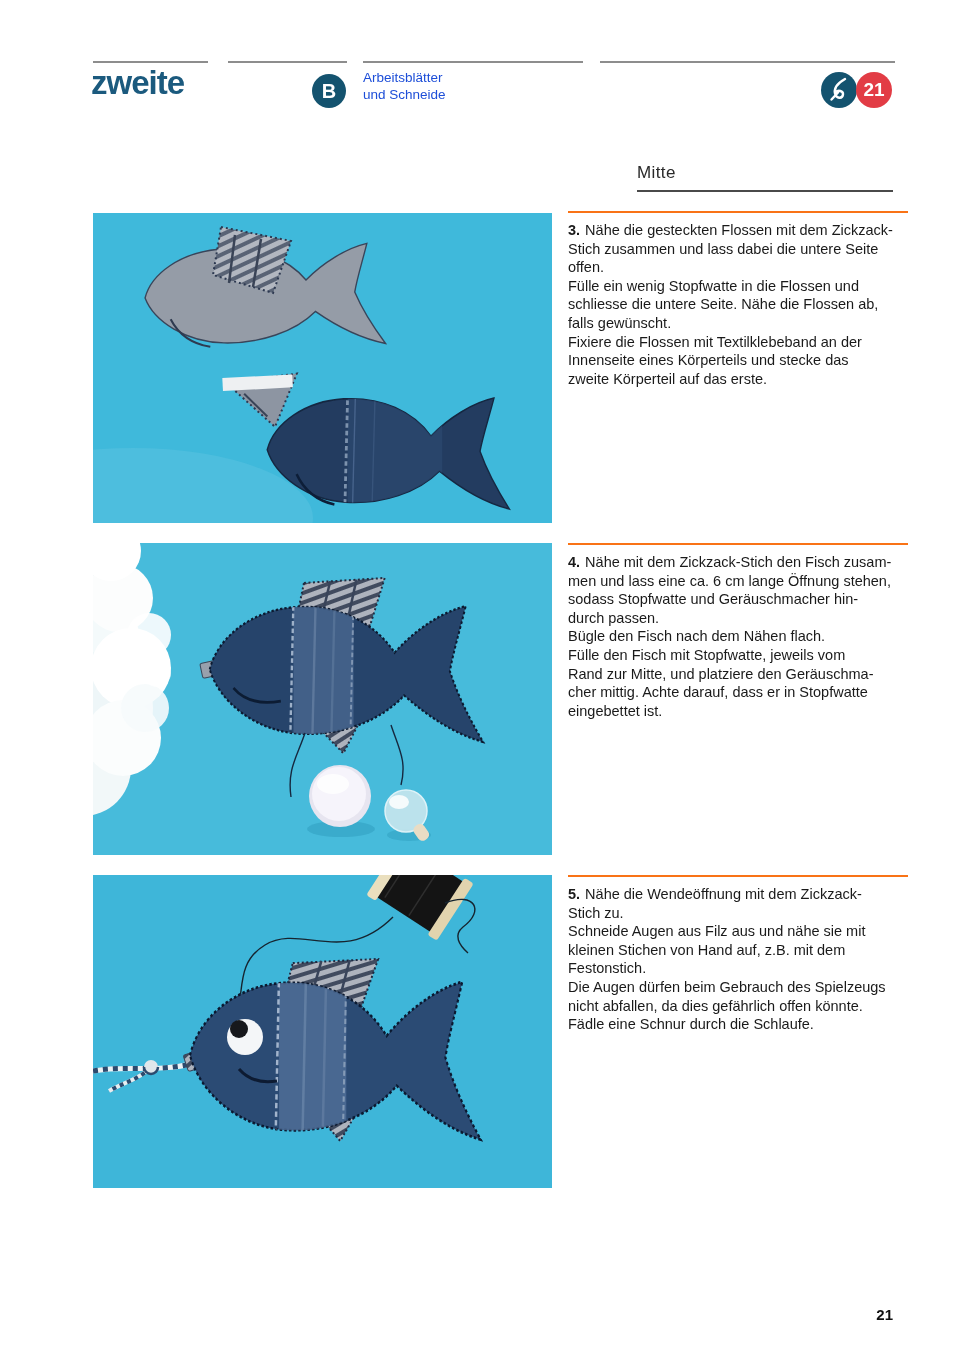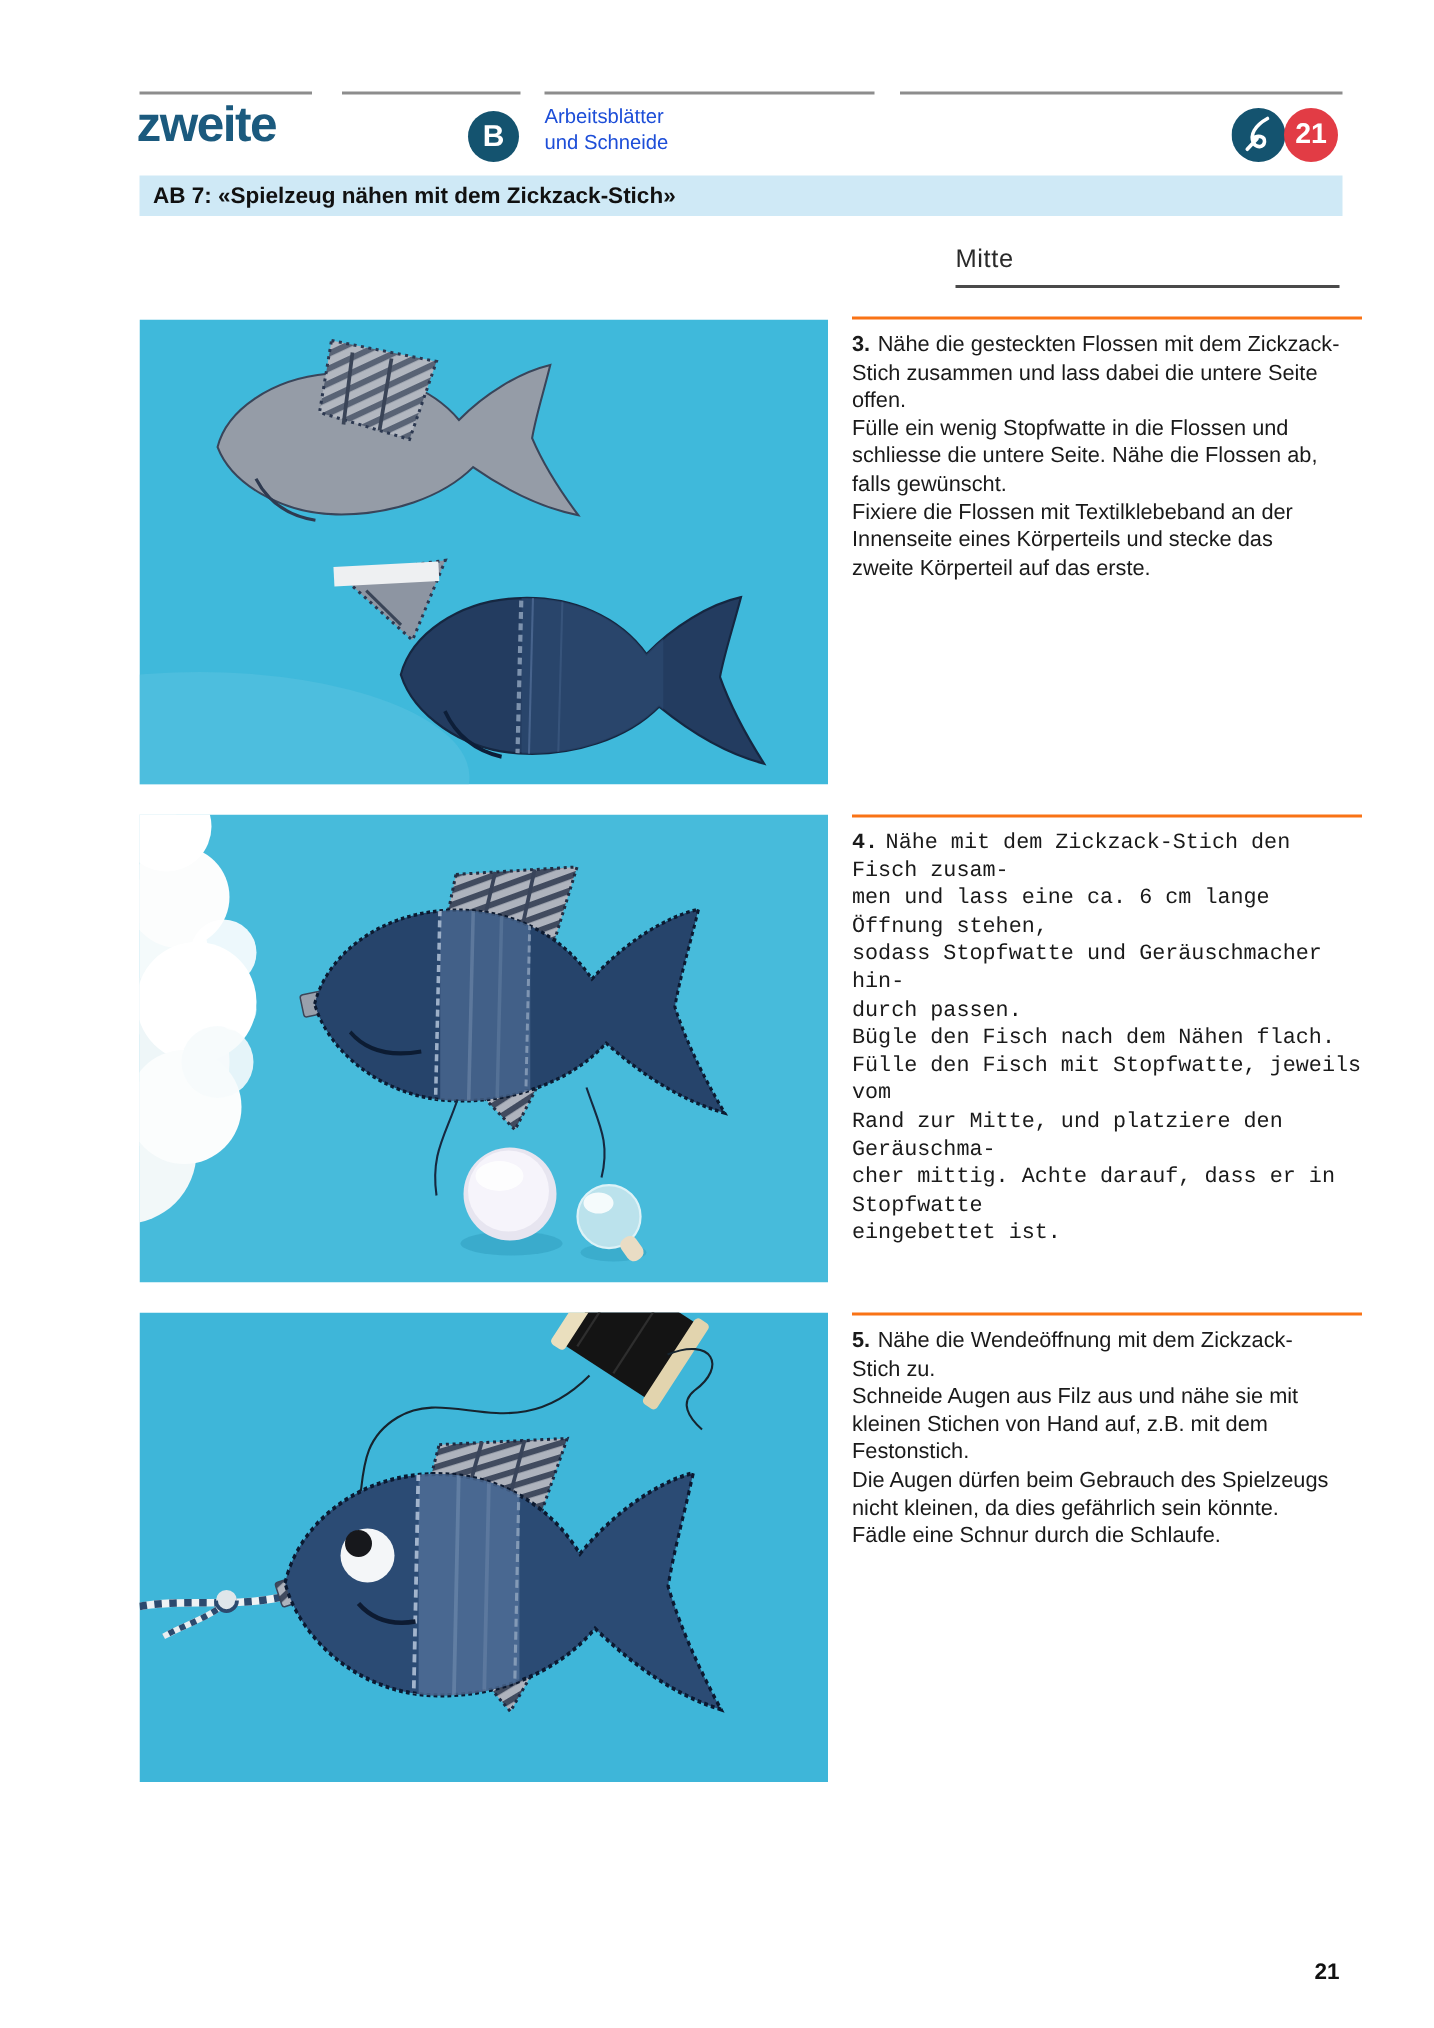--- a/index.html
+++ b/index.html
@@ -36,21 +36,21 @@
   .photo{position:absolute;left:93px;width:459px;display:block;}
   .photo svg{display:block;width:100%;height:100%;}
   #photo1{top:213px;height:310px;}
   #photo2{top:543px;height:312px;}
   #photo3{top:875px;height:313px;}
   .step{
     position:absolute;left:568px;width:340px;border-top:2px solid #f97316;
     font-size:14.5px;line-height:18.6px;color:#1a1a1a;padding-top:8px;
   }
   #step3{top:211px;}
-  #step4{top:543px;font-family:Liberation Mono, monospace;}
+  #step4{top:543px;}
   #step5{top:875px;}
   .step p{margin:0;white-space:pre-line;}
   .step p.gap{margin-top:18.6px;}
   .step-num{font-weight:bold;margin-right:5px;}
   .page-num{
     position:absolute;left:858px;top:1306px;width:35px;text-align:right;
     font-size:15px;font-weight:bold;color:#111;
   }
 </style>
 </head>
@@ -77,23 +77,20 @@
   <div class="logo-circle logo-icon-circle">
     <svg viewBox="0 0 36 36" width="36" height="36">
       <circle cx="18" cy="18" r="18" fill="#14536f"></circle>
       <path d="M24,7 C15,12 12.5,18 14.5,23 C16.5,27 21.5,26.5 22,22.5 C22.4,18.8 17,17.5 14.5,20.5 M10.5,27.5 L17,20.5" stroke="#ffffff" stroke-width="2.4" fill="none" stroke-linecap="round"></path>
     </svg>
   </div>
   <div class="logo-circle logo-num-circle">
     <span>21</span>
   </div>
 
-  <div class="banner">
-    <span>AB 7: «Spielzeug nähen mit dem Zickzack-Stich»</span>
-  </div>
 
   <div class="name-label">Mitte</div>
   <div class="name-line"></div>
 
   <div class="photo" id="photo1" role="img" aria-label="Zwei Fisch-Körperteile aus Jeansstoff mit gesteckter Flosse auf blauem Hintergrund">
     <svg viewBox="0 0 459 310" preserveAspectRatio="none">
       <defs>
         <pattern id="fs1" patternUnits="userSpaceOnUse" width="9" height="9" patternTransform="rotate(65)">
           <rect width="9" height="9" fill="#b2b7c0"></rect>
             <rect width="4" height="9" fill="#596375"></rect>
@@ -285,19 +282,19 @@
 eingebettet ist.</span></p>
   </div>
 
   <div class="step" id="step5">
     <p><span class="step-num">5.</span><span>Nähe die Wendeöffnung mit dem Zickzack-
 Stich zu.
 Schneide Augen aus Filz aus und nähe sie mit
 kleinen Stichen von Hand auf, z.B. mit dem
 Festonstich.
 Die Augen dürfen beim Gebrauch des Spielzeugs
-nicht kleinen, da dies gefährlich sein könnte.
+nicht abfallen, da dies gefährlich offen könnte.
 Fädle eine Schnur durch die Schlaufe.</span></p>
   </div>
 
   <div class="page-num">21</div>
 
 </div>
 
 </body></html>

